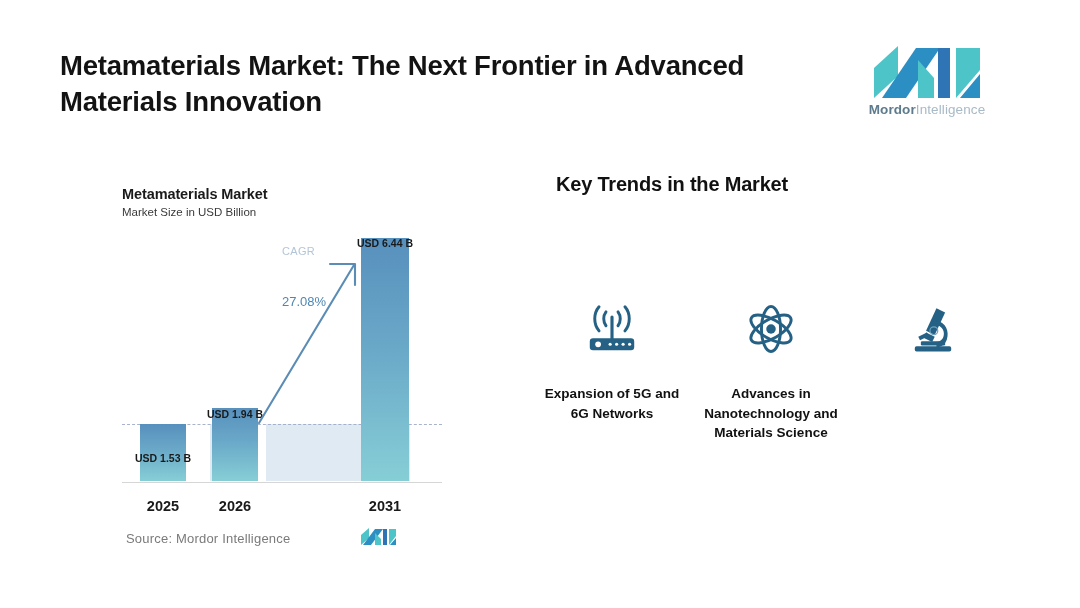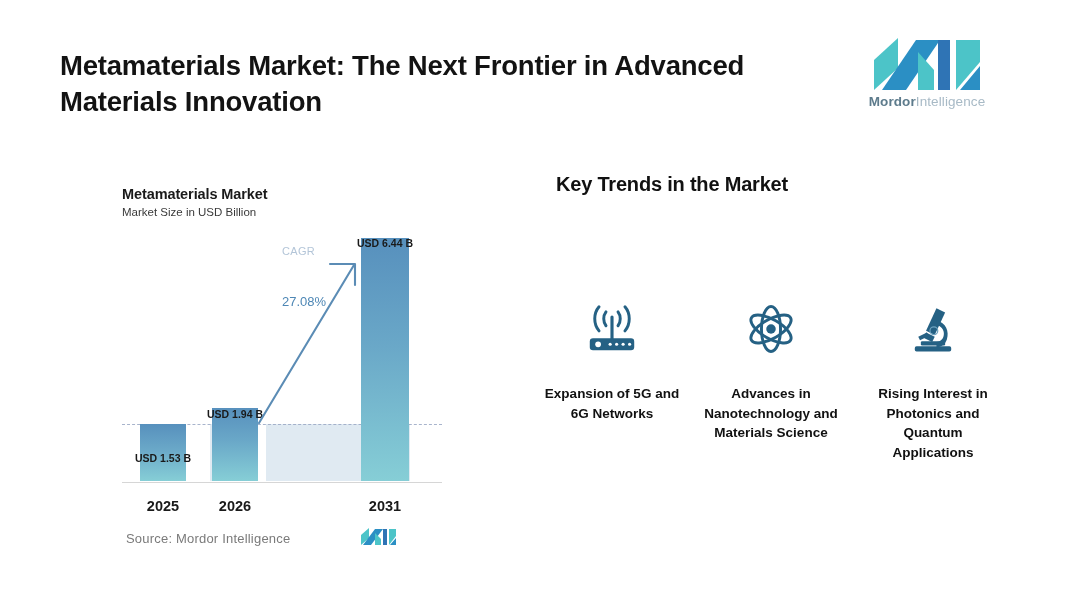--- a/index.html
+++ b/index.html
@@ -20,21 +20,21 @@
     font-size:27.5px;
     font-weight:bold;
     line-height:1.32;
     color:#131313;
     letter-spacing:-0.2px;
   }
 
   
   #brand-logo {
     position:absolute;
-    left:852px; top:38px;
+    left:852px; top:46px;
     width:150px; height:86px;
   }
   #brand-logo .mark { position:absolute; left:20px; top:0; width:108px; height:52px; }
   #brand-logo .wordmark {
     position:absolute; left:0; top:56px; width:150px;
     text-align:center;
     font-size:13.5px;
     letter-spacing:0.1px;
     white-space:nowrap;
   }
@@ -269,14 +269,13 @@
         <rect x="9" y="50" width="42" height="6" rx="2"></rect>
         <rect x="16" y="44" width="28" height="5" rx="1.5"></rect>
         <path d="M34,6 l10,5 -12,26 -10,-5 z"></path>
         <path d="M22,34 l10,5 -3,6 -10,-5 z"></path>
         <path d="M13,39 l10,-5 2,4 -10,5 z"></path>
         <path d="M34,20 c11,3 15,13 12,22 -2,6 -7,9 -12,9 l0,-6 c4,0 7,-3 8,-6 2,-6 -1,-12 -8,-14 z"></path>
       </g>
       <circle cx="31" cy="32" r="4.5" fill="none" stroke="#6fa3bf" stroke-width="1.4"></circle>
     </svg>
   </div>
-  <div class="trend-label">Rising Interest in Photonics and Quantum Applications</div>
 </div>
 
 </body></html>

